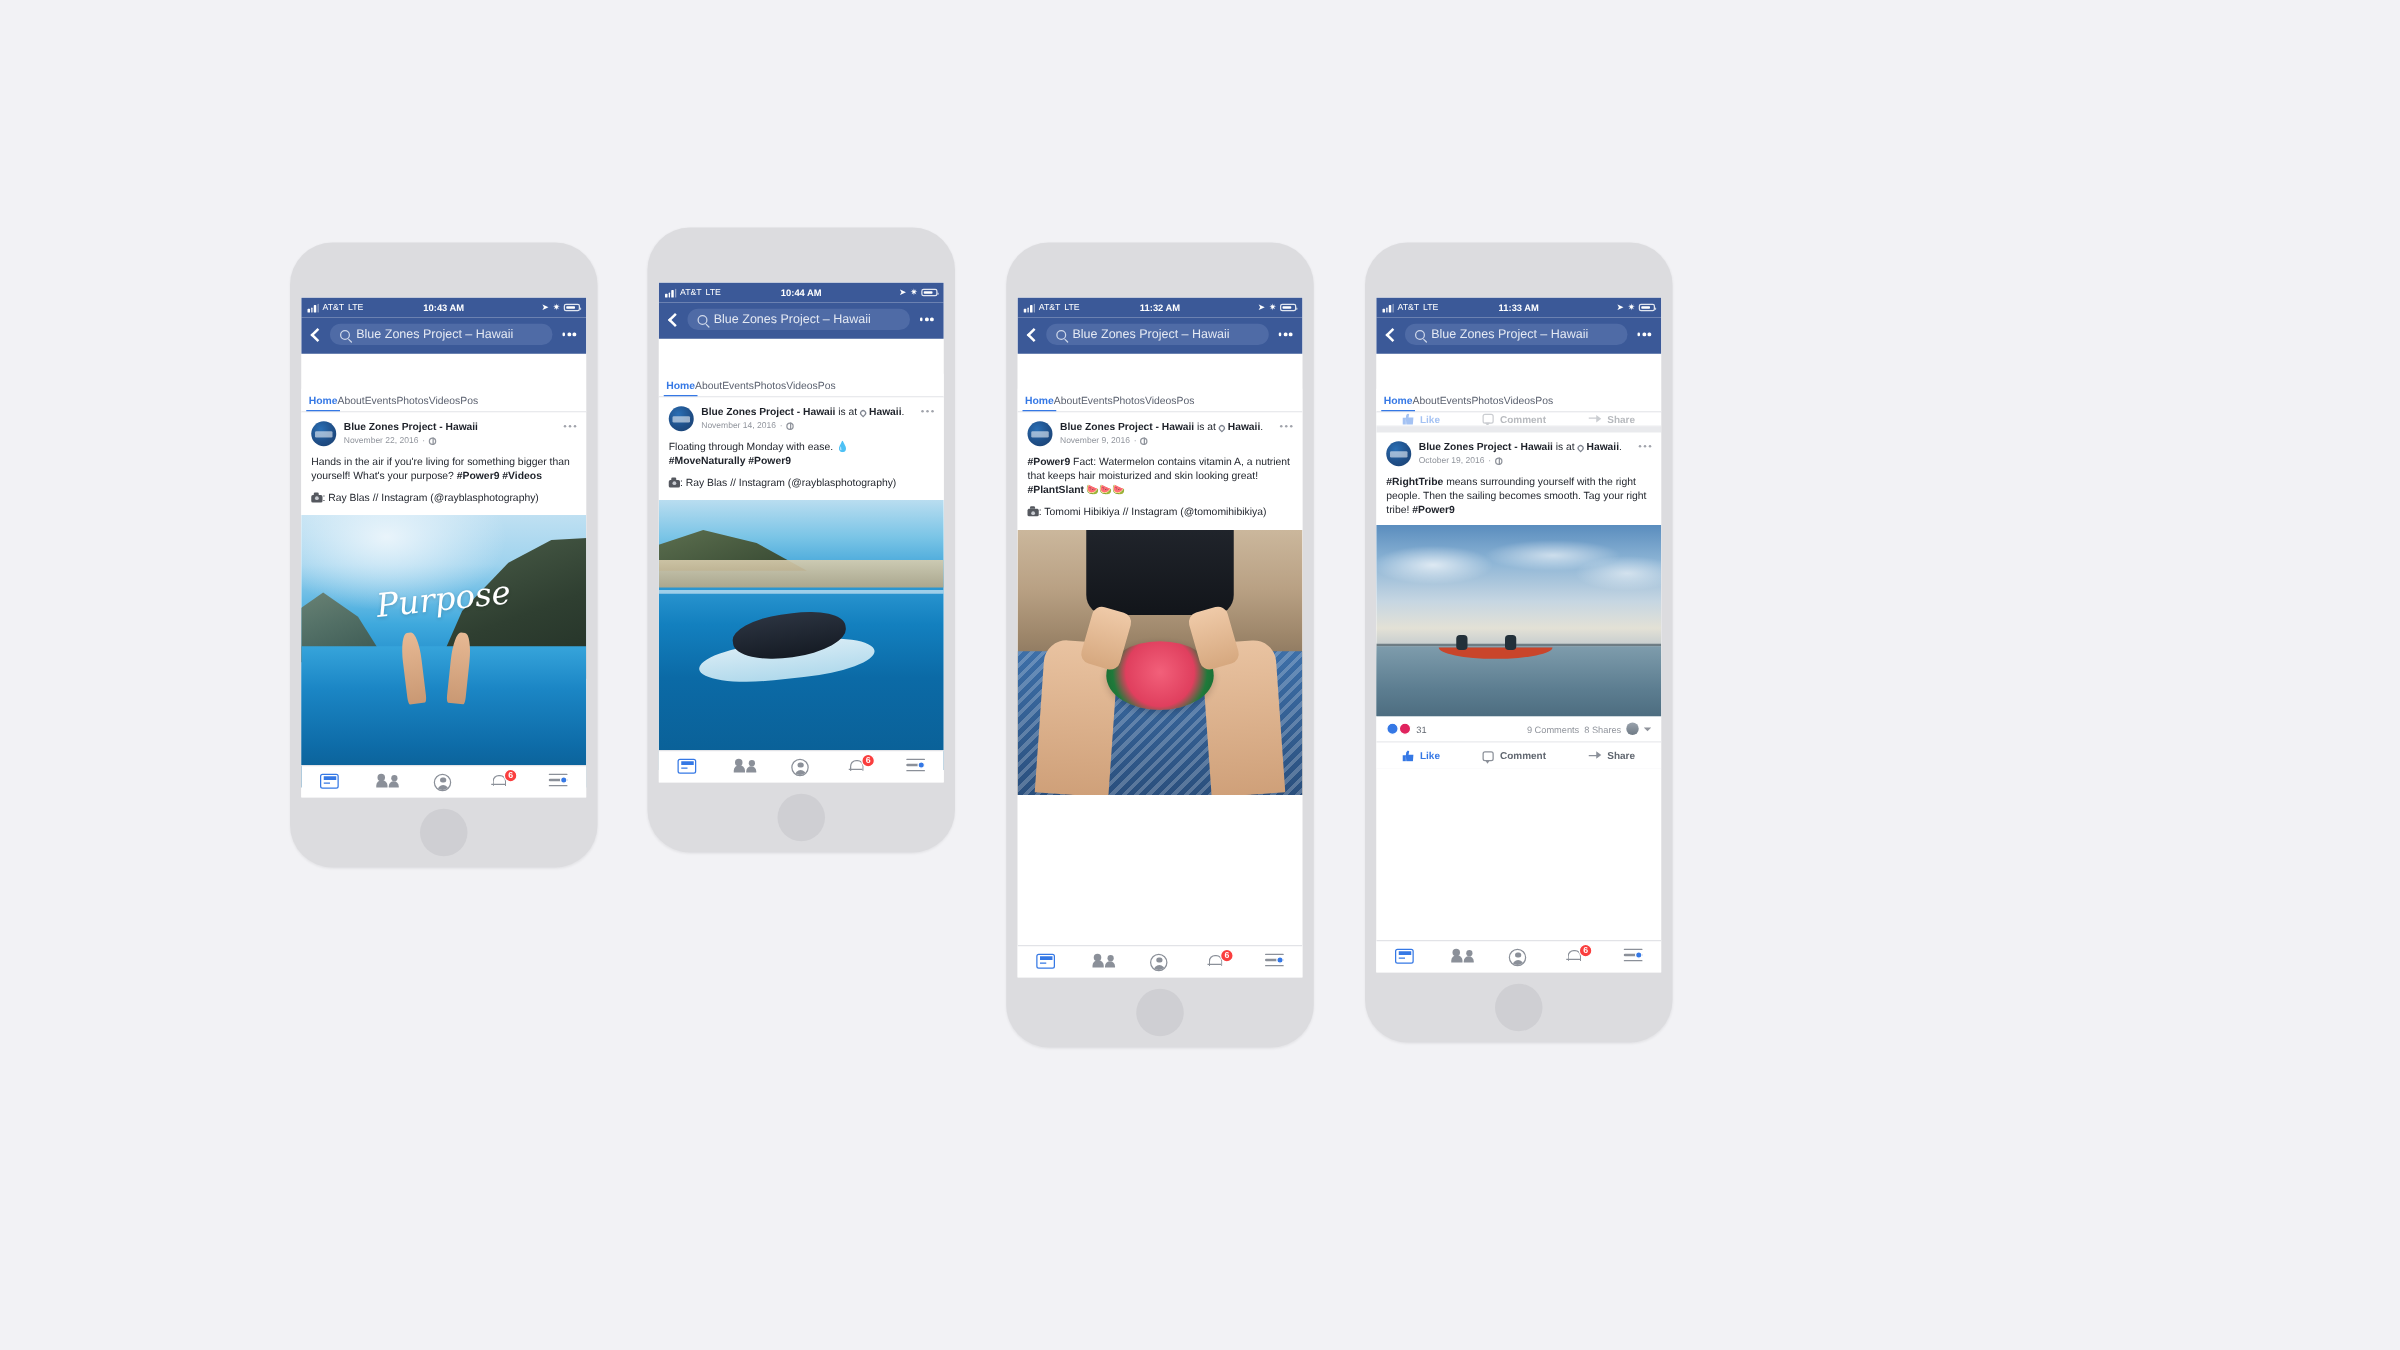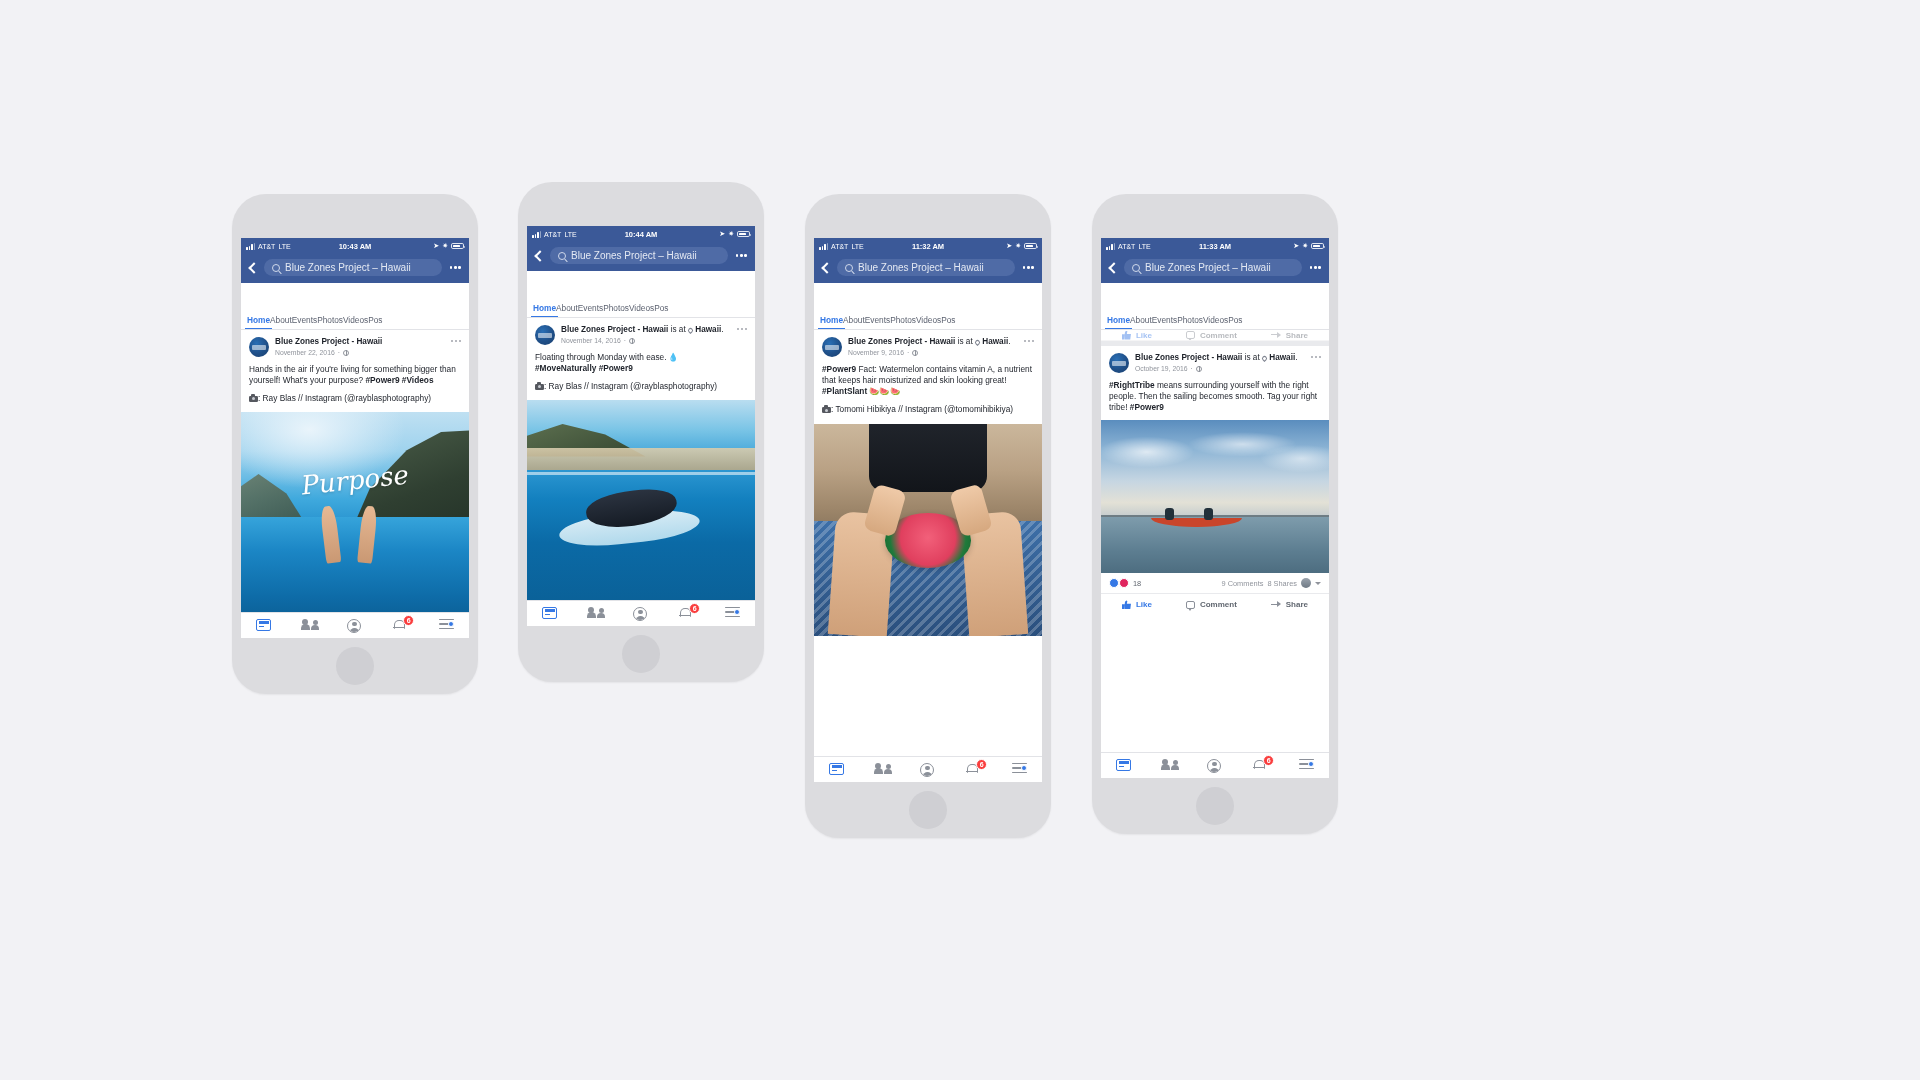--- a/index.html
+++ b/index.html
@@ -886,21 +886,21 @@
             <div class="horizon"></div>
             <div class="sea2"></div>
             <div class="canoe"></div>
             <div class="pad p1"></div>
             <div class="pad p2"></div>
           </div>
 
           <div class="reactions">
             <span class="rbubble like"></span>
             <span class="rbubble love"></span>
-            <span class="react-count">18</span>
+            <span class="react-count">31</span>
             <span class="rspacer"></span>
             <span class="rmeta">9 Comments</span>
             <span class="rmeta">8 Shares</span>
             <span class="rface"></span>
             <span class="caret"></span>
           </div>
 
           <div class="actionbar">
             <div class="act like-act">
               <span class="thumb"></span>

